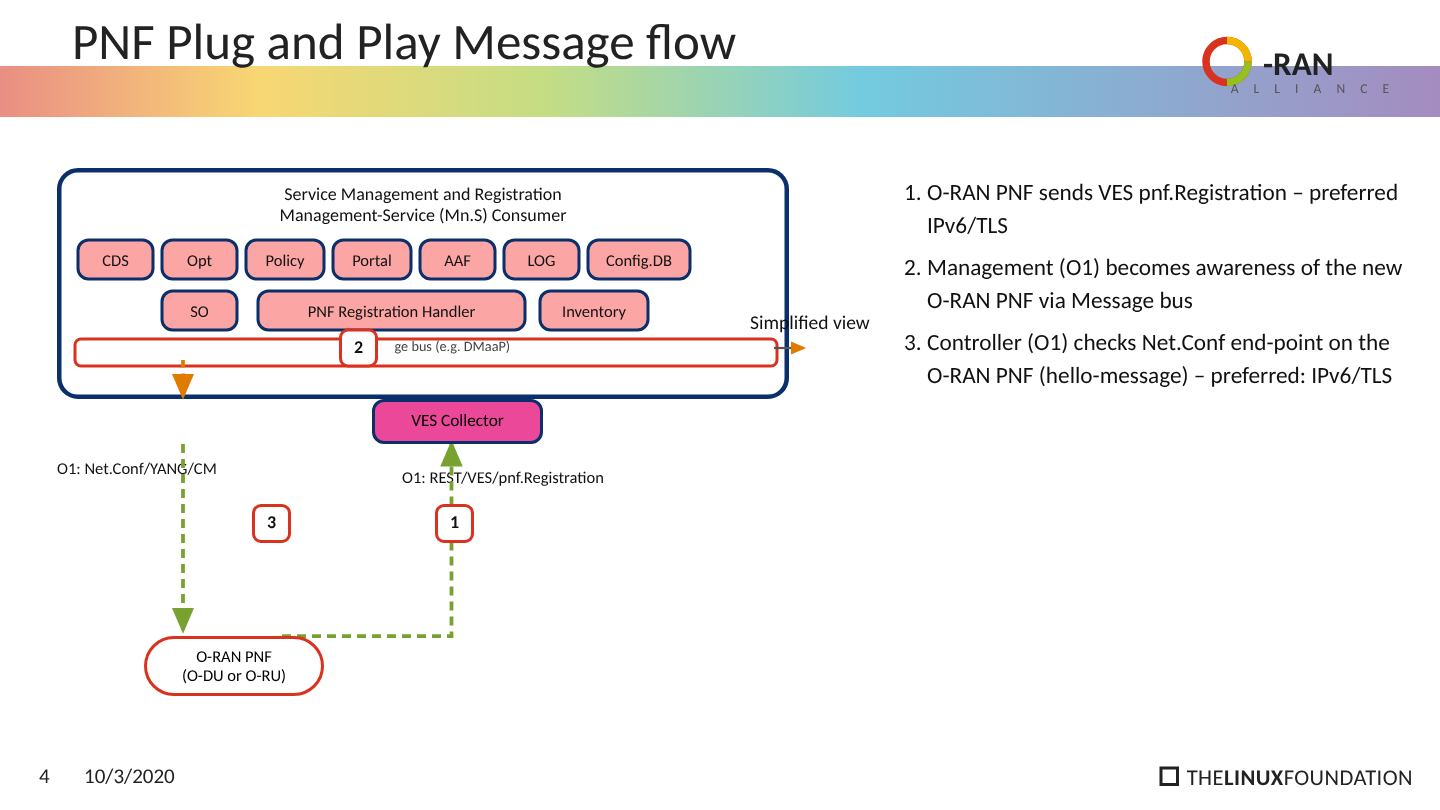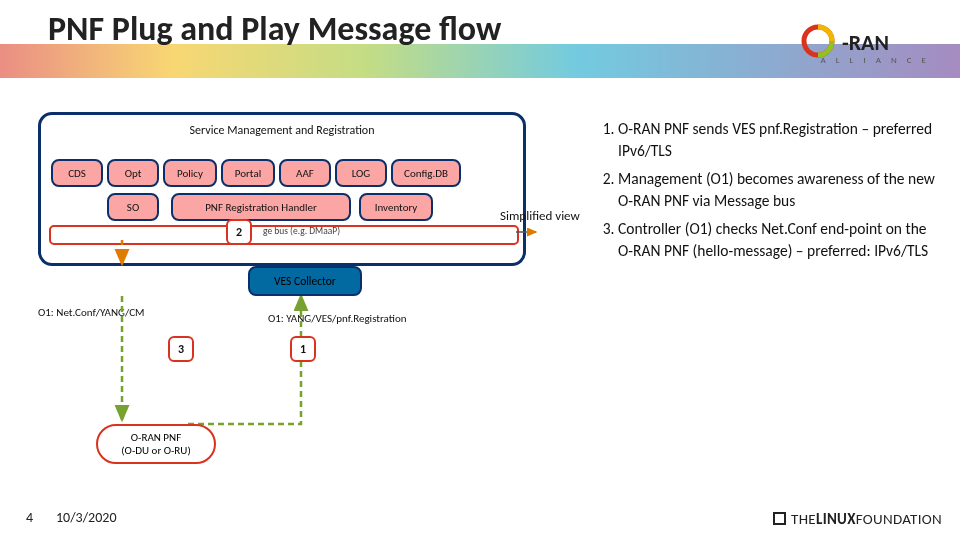--- a/index.html
+++ b/index.html
@@ -1,17 +1,17 @@
 <!DOCTYPE html>
 <html><head>
 <meta charset="utf-8">
 <style>
   html,body{margin:0;padding:0;width:960px;height:540px;font-family:Calibri,Arial,sans-serif;background:#fff;overflow:hidden}
   .title-banner{position:absolute;left:0;top:44px;width:960px;height:34px;background:linear-gradient(90deg,#d9321f 0%,#f2b600 18%,#94c11f 38%,#00a0c6 60%,#5b2d8d 100%);opacity:.55}
-  .title{position:absolute;left:48px;top:8px;font-size:34px;font-weight:700;color:#222}
+  .title{position:absolute;left:48px;top:8px;font-size:34px;font-weight:400;color:#222}
   .oran-logo{position:absolute;right:30px;top:18px;width:130px;height:46px}
   .oran-logo svg{width:100%;height:100%}
   .alliance-txt{position:absolute;right:30px;top:54px;font-size:9px;letter-spacing:4px;color:#555}
 
   .diagram{position:absolute;left:38px;top:112px;width:500px;height:360px}
   .smo-box{position:absolute;left:0;top:0;width:482px;height:148px;border:3px solid #0a2f6b;border-radius:14px;background:#fff}
   .smo-title{position:absolute;left:0;top:8px;width:100%;text-align:center;font-size:12px;line-height:14px;color:#111}
   .smo-title .l2{display:block}
 
   .node{position:absolute;border:2px solid #0a2f6b;border-radius:8px;background:#fca5a5;font-size:11px;display:flex;align-items:center;justify-content:center;color:#111}
@@ -24,21 +24,21 @@
   .cfgdb{left:350px;top:44px;width:66px;height:24px}
 
   .so{left:66px;top:78px;width:48px;height:24px}
   .pnfreg{left:130px;top:78px;width:176px;height:24px}
   .inv{left:318px;top:78px;width:70px;height:24px}
 
   .bus{position:absolute;left:8px;top:110px;width:466px;height:16px;border:2px solid #d9321f;border-radius:5px;background:#fff}
   .bus-label{position:absolute;left:222px;top:110px;font-size:9.5px;color:#444}
 
   .ctrl{position:absolute;left:22px;top:154px;width:124px;height:26px;border:2px solid #0a2f6b;border-radius:8px;background:#e6edf7;display:flex;align-items:center;justify-content:center;font-size:11.5px;z-index:2}
-  .ves{position:absolute;left:210px;top:154px;width:110px;height:26px;border:2px solid #0a2f6b;border-radius:8px;background:#0369a1;display:flex;align-items:center;justify-content:center;font-size:11.5px;z-index:2}
+  .ves{position:absolute;left:210px;top:154px;width:110px;height:26px;border:2px solid #0a2f6b;border-radius:8px;background:#ec4899;display:flex;align-items:center;justify-content:center;font-size:11.5px;z-index:2}
 
   .lab-left{position:absolute;left:0;top:194px;font-size:11px;color:#111}
   .lab-right{position:absolute;left:230px;top:200px;font-size:11px;color:#111}
 
   .step{position:absolute;width:22px;height:22px;border:2px solid #d9321f;border-radius:6px;background:#fff;display:flex;align-items:center;justify-content:center;font-size:12px;font-weight:700;color:#111;z-index:5}
   .st2{left:188px;top:107px}
   .st3{left:130px;top:224px}
   .st1{left:252px;top:224px}
 
   .oranpnf{position:absolute;left:58px;top:312px;width:116px;height:36px;border:2.5px solid #d9321f;border-radius:20px;background:#fff;display:flex;align-items:center;justify-content:center;font-size:11px;text-align:center;line-height:13px;z-index:2}
@@ -71,39 +71,40 @@
     <text x="42" y="32" font-size="22" font-weight="700" fill="#222">-RAN</text>
   </svg>
 </div>
 <div class="alliance-txt">A L L I A N C E</div>
 
 <div class="diagram">
 
   <div class="smo-box">
     <div class="smo-title">
       <span>Service Management and Registration</span>
+      <span class="l2">Management-Service (Mn.S) Consumer</span>
     </div>
     <div class="node cds">CDS</div>
     <div class="node opt">Opt</div>
     <div class="node policy">Policy</div>
     <div class="node portal">Portal</div>
     <div class="node aaf">AAF</div>
     <div class="node log">LOG</div>
     <div class="node cfgdb">Config.DB</div>
     <div class="node so">SO</div>
     <div class="node pnfreg">PNF Registration Handler</div>
     <div class="node inv">Inventory</div>
     <div class="bus"></div>
     <div class="bus-label">ge bus (e.g. DMaaP)</div>
   </div>
 
   <div class="ves">VES Collector</div>
 
   <div class="lab-left">O1: Net.Conf/YANG/CM</div>
-  <div class="lab-right">O1: YANG/VES/pnf.Registration</div>
+  <div class="lab-right">O1: REST/VES/pnf.Registration</div>
 
   <div class="step st2">2</div>
   <div class="step st3">3</div>
   <div class="step st1">1</div>
 
   <div class="oranpnf">
     <div>
       <span>O-RAN PNF</span><br>
       <span>(O-DU or O-RU)</span>
     </div>

